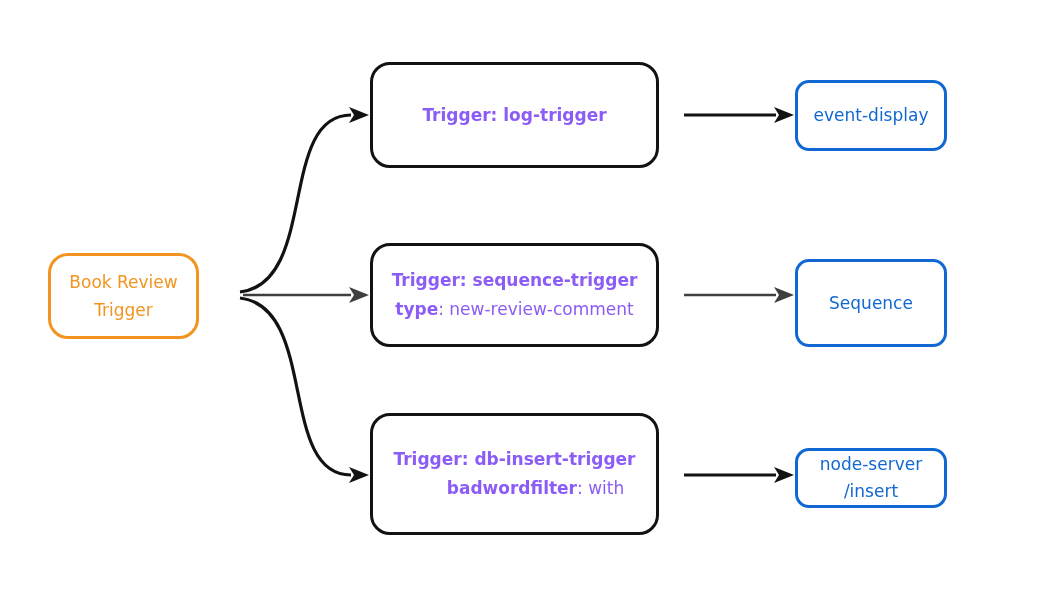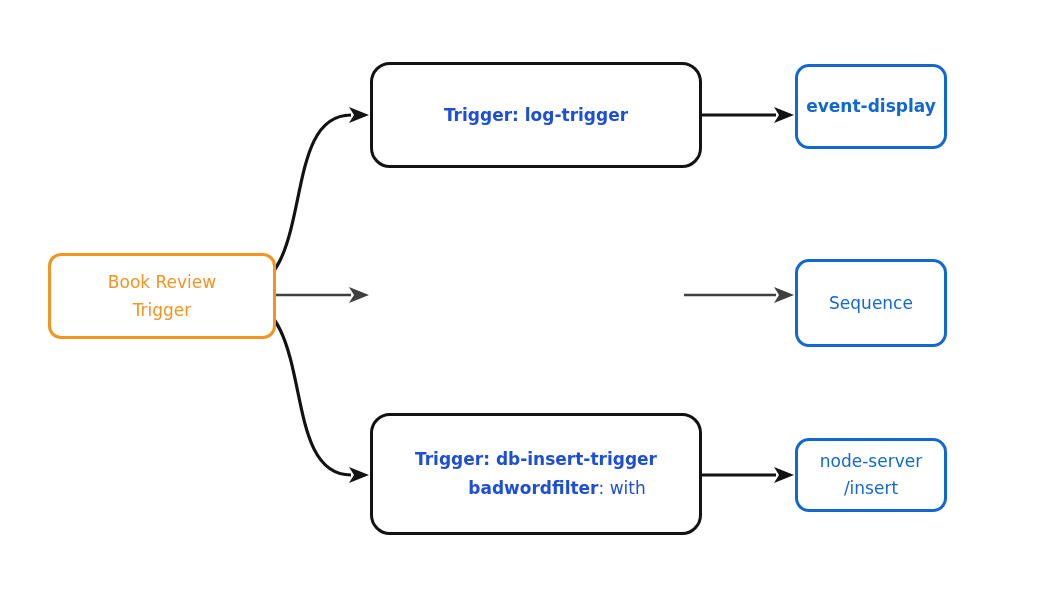--- a/index.html
+++ b/index.html
@@ -20,40 +20,40 @@
   .arrow.black{stroke:var(--arrow-black);stroke-width:3.2px;}
   .arrow.gray{stroke:var(--arrow-gray);stroke-width:2.7px;}
   .mk-black{fill:var(--arrow-black);}
   .mk-gray{fill:var(--arrow-gray);}
   .node{
     position:absolute;box-sizing:border-box;
     display:flex;flex-direction:column;justify-content:center;align-items:center;
     text-align:center;background:var(--background);
   }
   .broker{
-    left:48px;top:253px;width:228px;height:86px;
-    border:3px solid var(--orange);border-radius:13px;
+    left:48px;top:253px;width:151px;height:86px;
+    border:3px solid var(--orange);border-radius:20px;
     color:var(--orange);font-size:17px;line-height:28px;
   }
   .trigger{
-    left:370px;width:332px;
+    left:370px;width:289px;
     border:3px solid var(--node-border);border-radius:20px;
-    color:#1d4ed8;font-size:17px;line-height:29px;
+    color:#8b5cf6;font-size:17px;line-height:29px;
   }
   .t1{top:62px;height:106px;}
   .t2{top:243px;height:104px;}
   .t3{top:413px;height:122px;}
   .sink{
     left:795px;width:152px;
     border:3px solid var(--blue);border-radius:14px;
     color:var(--blue);font-size:17px;line-height:27px;
   }
-  .s1{top:64px;height:85px;font-weight:bold;}
+  .s1{top:80px;height:71px;}
   .s2{top:259px;height:88px;}
-  .s3{top:438px;height:74px;}
+  .s3{top:448px;height:60px;}
   .b,.title{font-weight:bold;}
   .shift{transform:translateX(21px);}
 </style>
 </head>
 <body>
 
 <div class="canvas">
 
   <svg class="arrows" width="1043" height="613" viewBox="0 0 1043 613" xmlns="http://www.w3.org/2000/svg">
     <defs>
@@ -76,20 +76,26 @@
 
   <div class="node broker">
     <div>Book Review</div>
     <div>Trigger</div>
   </div>
 
   <div class="node trigger t1">
     <div class="title">Trigger: log-trigger</div>
   </div>
 
+  <div class="node trigger t2">
+    <div class="title">Trigger: sequence-trigger</div>
+    <div>
+      <span class="b">type</span><span>: new-review-comment</span>
+    </div>
+  </div>
 
   <div class="node trigger t3">
     <div class="title">Trigger: db-insert-trigger</div>
     <div class="shift">
       <span class="b">badwordfilter</span><span>: with</span>
     </div>
   </div>
 
   <div class="node sink s1">
     <div>event-display</div>

